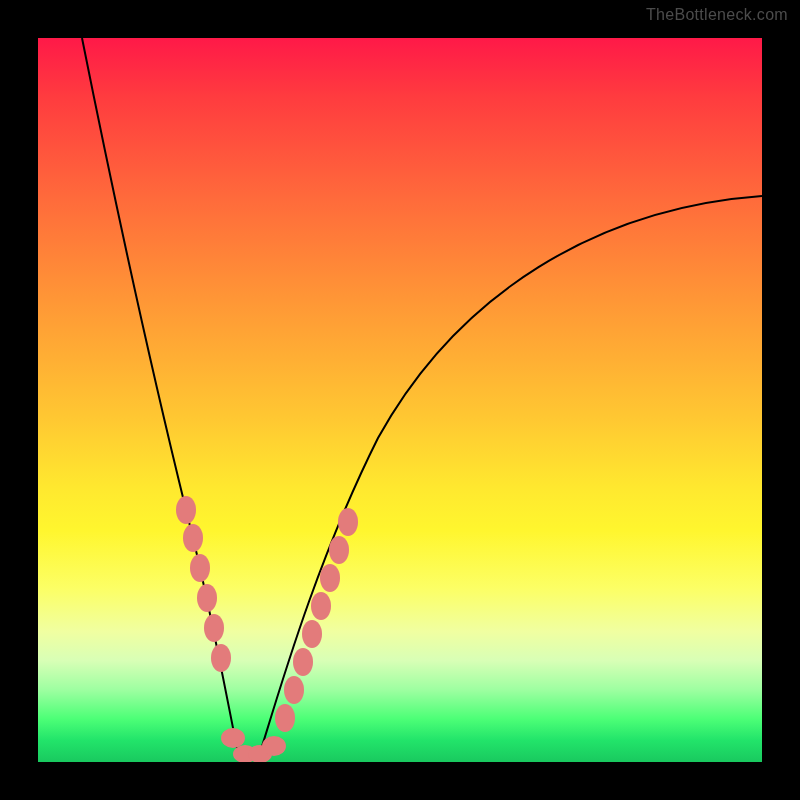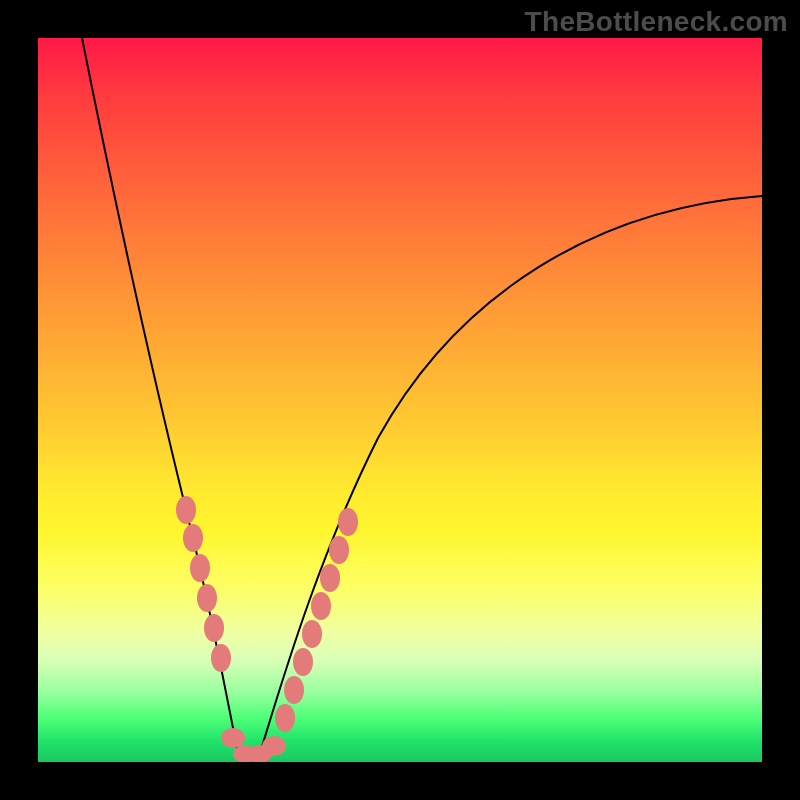--- a/index.html
+++ b/index.html
@@ -39,22 +39,22 @@
       #4dff77 94%,
       #22e46a 97%,
       #19c95f 100%
     );
   }
   .watermark {
     position: absolute;
     top: 6px;
     right: 12px;
     color: #4c4c4c;
-    font-size: 28px;
-    font-weight: 700;
+    font-size: 16px;
+    font-weight: 400;
     letter-spacing: 0.3px;
     user-select: none;
   }
   svg.overlay {
     position: absolute;
     left: 0;
     top: 0;
     width: 724px;
     height: 724px;
   }

